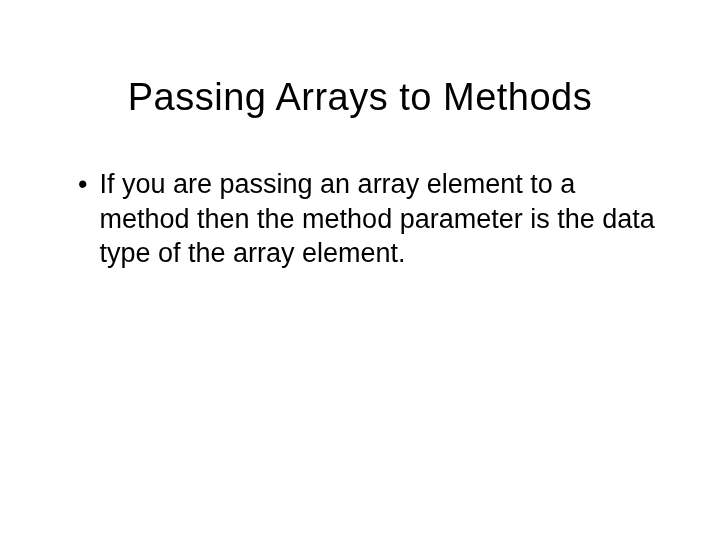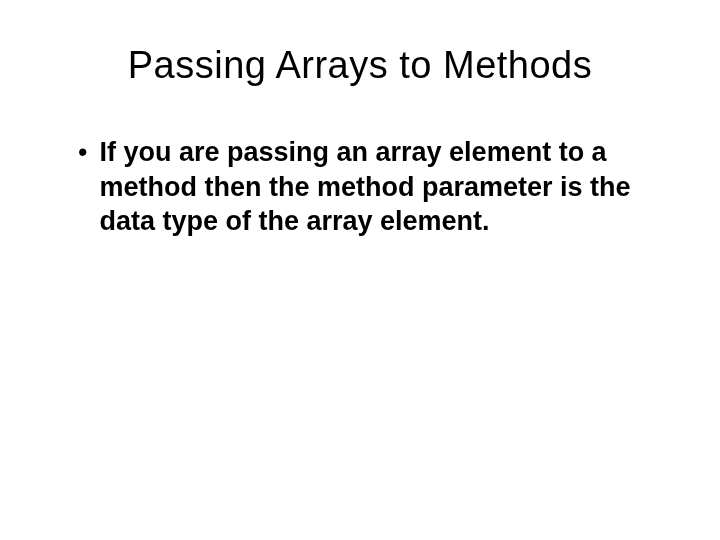--- a/index.html
+++ b/index.html
@@ -11,21 +11,21 @@
       width: 720px;
       height: 540px;
       background: #ffffff;
       font-family: Arial, Helvetica, sans-serif;
       color: #000000;
       overflow: hidden;
     }
     .slide {
       width: 100%;
       height: 100%;
-      padding: 44px 60px;
+      padding: 76px 60px;
     }
     .title {
       font-size: 38px;
       font-weight: normal;
       text-align: center;
       margin-bottom: 48px;
       letter-spacing: 0.5px;
     }
     .content {
       padding-left: 18px;
@@ -35,21 +35,20 @@
       align-items: flex-start;
       font-size: 27px;
       line-height: 1.28;
     }
     .bullet-marker {
       margin-right: 12px;
       flex-shrink: 0;
     }
     .bullet-text {
       flex: 1;
-      font-weight: bold;
     }
   </style>
 </head>
 <body>
 
 <div class="slide">
   <h1 class="title">Passing Arrays to Methods</h1>
   <div class="content">
     <div class="bullet-item">
       <span class="bullet-marker">•</span>

